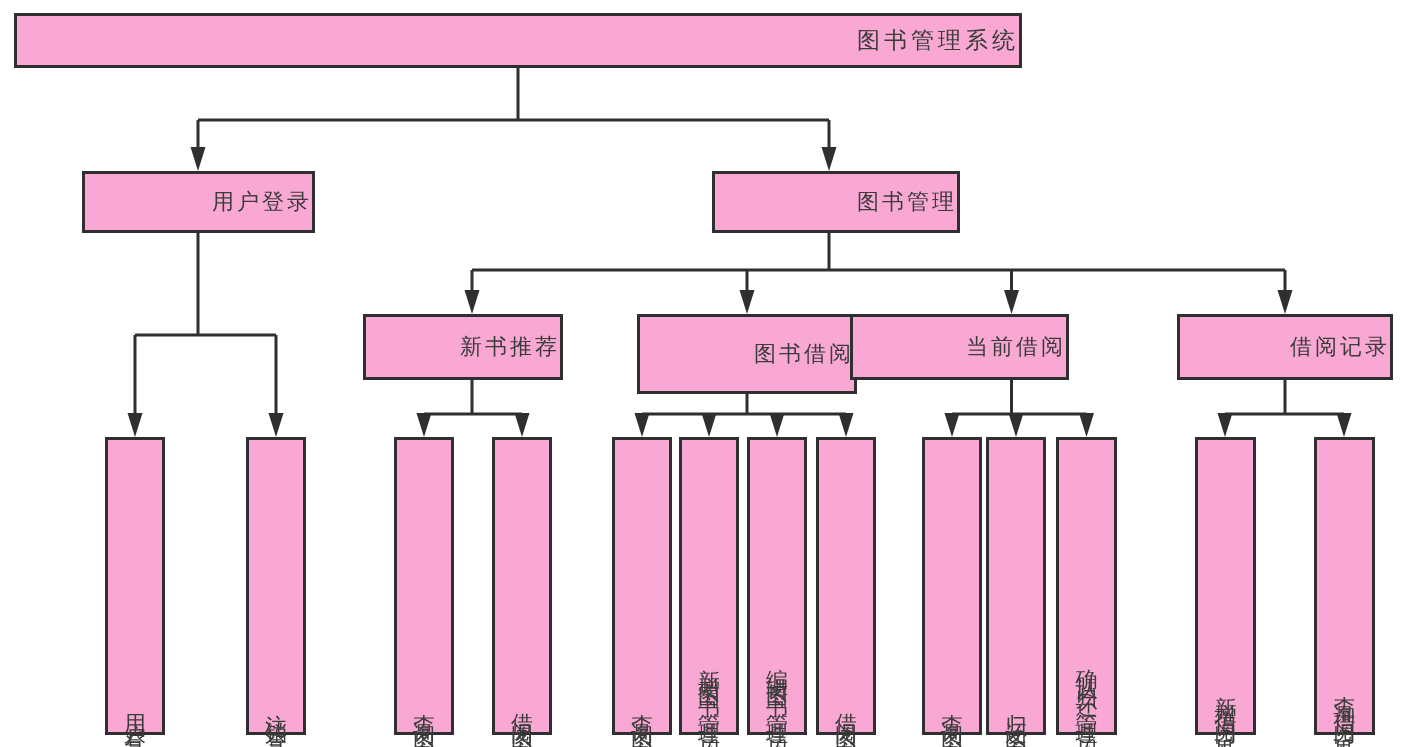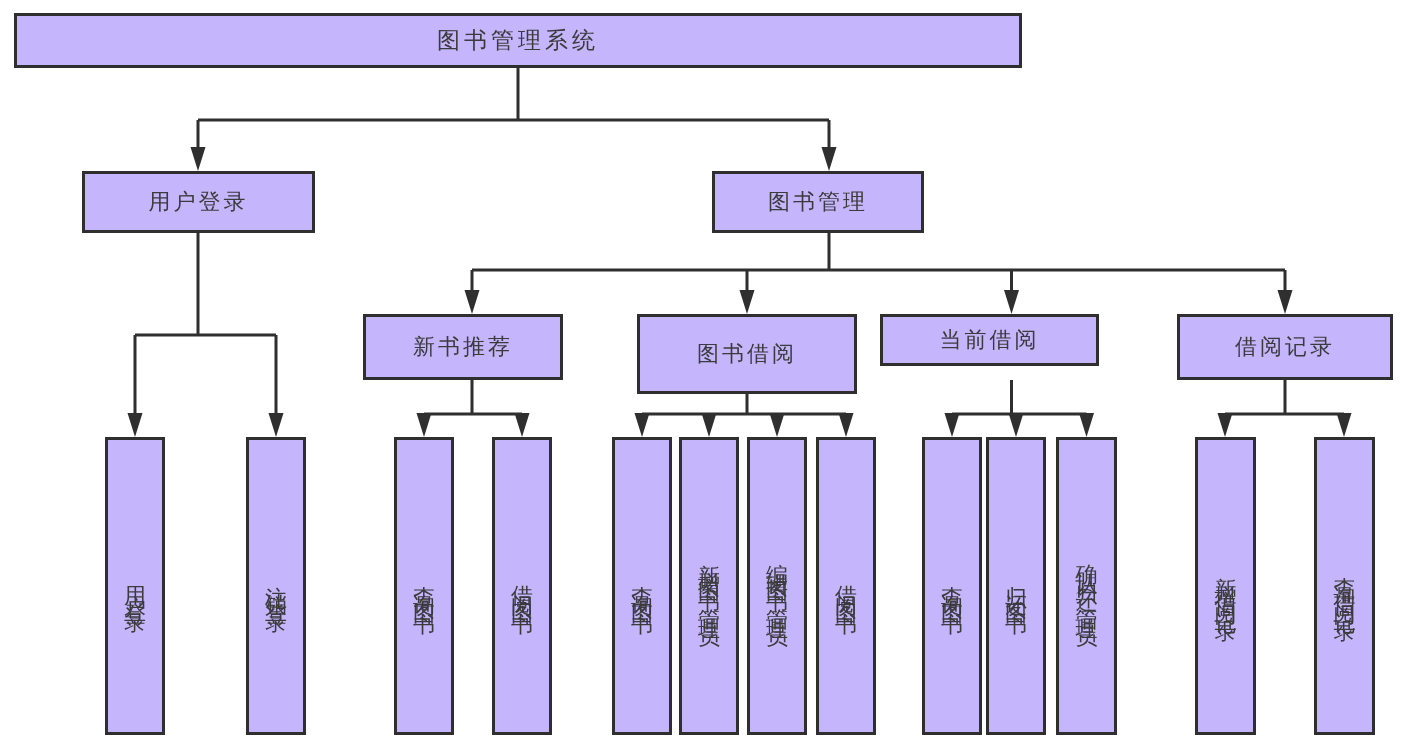--- a/index.html
+++ b/index.html
@@ -12,22 +12,22 @@
   .canvas{
     position:relative;width:1405px;height:747px;overflow:hidden;
     background:var(--background);
     font-family:"DejaVu Sans","Liberation Sans",sans-serif;
     color:var(--text);
   }
   svg.connectors{position:absolute;left:0;top:0;width:1405px;height:747px;}
   svg.connectors path{stroke:var(--line);stroke-width:3;fill:none;}
   .box{
     position:absolute;box-sizing:border-box;
-    border:3px solid var(--line);background:#c4b5fd;
-    display:flex;align-items:center;justify-content:center;
+    border:3px solid var(--line);background:#f9a8d4;
+    display:flex;align-items:center;justify-content:flex-end;
     text-align:center;
   }
   .hbox{font-size:22px;letter-spacing:3px;white-space:nowrap;}
   .rootbox{font-size:23px;letter-spacing:4px;}
   .leaf{
     top:437px;width:60px;height:298px;
     writing-mode:vertical-rl;text-orientation:mixed;
     font-size:22px;letter-spacing:9px;line-height:1;
   }
   .wm{
@@ -77,31 +77,31 @@
       <polygon points="1336.5,413 1351.5,413 1344,437" fill="var(--line)"></polygon>
     </svg>
 
   <div class="box hbox rootbox" style="left:14px;top:13px;width:1008px;height:55px">
     <span>图书管理系统</span>
   </div>
 
   <div class="box hbox" style="left:82px;top:171px;width:233px;height:62px">
     <span>用户登录</span>
   </div>
-  <div class="box hbox" style="left:712px;top:171px;width:212px;height:62px">
+  <div class="box hbox" style="left:712px;top:171px;width:248px;height:62px">
     <span>图书管理</span>
   </div>
 
   <div class="box hbox" style="left:363px;top:314px;width:200px;height:66px">
     <span>新书推荐</span>
   </div>
   <div class="box hbox" style="left:637px;top:314px;width:220px;height:80px">
     <span>图书借阅</span>
   </div>
-  <div class="box hbox" style="left:880px;top:314px;width:219px;height:52px">
+  <div class="box hbox" style="left:850px;top:314px;width:219px;height:66px">
     <span>当前借阅</span>
   </div>
   <div class="box hbox" style="left:1177px;top:314px;width:216px;height:66px">
     <span>借阅记录</span>
   </div>
 
   <div class="box leaf" style="left:105px">
     <span>用户登录</span>
   </div>
   <div class="box leaf" style="left:246px">

